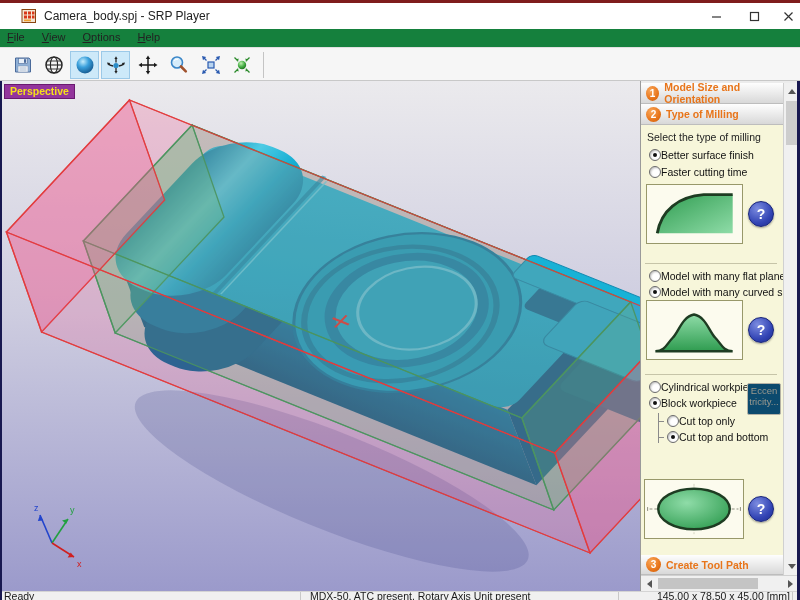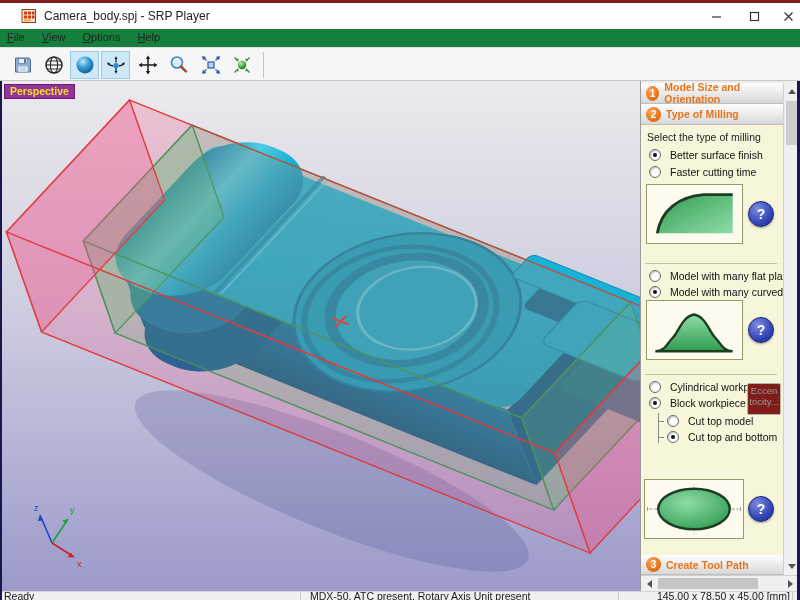--- a/index.html
+++ b/index.html
@@ -35,26 +35,26 @@
   .panel { position:absolute; left:640px; top:78px; width:157px; height:510px; background:#ececec; border-left:1px solid #9a9a9a; }
   .step-header { position:absolute; left:0; width:142px; height:21px; background:linear-gradient(#fefefe,#d8d8d8); border-bottom:1px solid #bdbdbd; display:flex; align-items:center; }
   .step-num { width:15px; height:15px; margin:0 5px 0 5px; border-radius:50%; background:radial-gradient(circle at 35% 30%,#f8a659,#e8751a 60%,#c85a08); color:#fff; font-size:10px; font-weight:bold; display:flex; align-items:center; justify-content:center; }
   .step-title { font-size:10.5px; font-weight:600; color:#e8751a; }
   .panel-content { position:absolute; left:0; top:44px; width:142px; height:430px; background:#f7f6da; overflow:hidden; }
   .prompt { position:absolute; left:6px; top:6px; font-size:10.5px; color:#222; }
   .opt-row { position:absolute; display:flex; align-items:center; }
   .radio { width:12px; height:12px; border-radius:50%; background:#fff; border:1px solid #6a6a6a; box-shadow:inset 1px 1px 2px rgba(0,0,0,.25); position:relative; flex:none; }
   .radio.checked::after { content:""; position:absolute; left:3px; top:3px; width:4px; height:4px; border-radius:50%; background:#111; }
   .checkbox { width:11px; height:11px; background:#fff; border:1px solid #6a6a6a; box-shadow:inset 1px 1px 2px rgba(0,0,0,.2); flex:none; }
-  .opt-label { font-size:10.5px; color:#111; margin-left:9px; white-space:nowrap; }
+  .opt-label { font-size:10.5px; color:#111; margin-left:0; white-space:nowrap; }
   .img-box { position:absolute; background:#fcfbee; border:1px solid #98986a; }
   .img-box svg { width:100%; height:100%; display:block; }
   .help-btn { position:absolute; width:26px; height:26px; border-radius:50%; background:radial-gradient(circle at 35% 28%,#7c8ce0,#3244b4 62%,#1c2a8a); border:1px solid #16227a; color:#fff; font-size:14px; font-weight:bold; display:flex; align-items:center; justify-content:center; box-shadow:0 1px 2px rgba(0,0,0,.35); }
   .divider { position:absolute; left:4px; width:132px; height:1px; background:#c6c4a8; }
-  .btn-dis { position:absolute; background:#7f1d1d; border:1px solid #b4b2a6; border-radius:2px; color:#9b998e; font-size:9.5px; line-height:1.15; text-align:center; padding-top:2px; }
+  .btn-dis { position:absolute; background:#0c4a6e; border:1px solid #b4b2a6; border-radius:2px; color:#9b998e; font-size:9.5px; line-height:1.15; text-align:center; padding-top:2px; }
   .tree-line { position:absolute; background:#8a8a8a; }
   .two-line-label { font-size:9.5px; color:#111; line-height:1.15; margin-left:4px; }
 
   
   .vscroll { position:absolute; left:142px; top:2px; width:15px; height:492px; background:#f0f0f0; border-left:1px solid #d0d0d0; }
   .vthumb { position:absolute; left:2px; top:18px; width:11px; height:44px; background:#cdcdcd; }
   .sbtn { position:absolute; width:15px; height:16px; display:flex; align-items:center; justify-content:center; background:#f0f0f0; }
   .hscroll { position:absolute; left:0; top:494px; width:157px; height:16px; background:#f0f0f0; border-top:1px solid #d0d0d0; }
   .hthumb { position:absolute; left:17px; top:2px; width:100px; height:11px; background:#c4c4c4; }
   .tri-up { width:0; height:0; border:4px solid transparent; border-bottom:5px solid #555; margin-top:-3px; }
@@ -391,21 +391,21 @@
         <div>Eccen</div>
         <div>tricity...</div>
       </div>
 
       <div class="tree-line" style="left:17px; top:288px; width:1px; height:30px;"></div>
       <div class="tree-line" style="left:17px; top:296px; width:6px; height:1px;"></div>
       <div class="tree-line" style="left:17px; top:312px; width:6px; height:1px;"></div>
 
       <div class="opt-row" style="left:26px; top:290px;">
         <span class="radio"></span>
-        <span class="opt-label">Cut top model</span>
+        <span class="opt-label">Cut top only</span>
       </div>
       <div class="opt-row" style="left:26px; top:306px;">
         <span class="radio checked"></span>
         <span class="opt-label">Cut top and bottom</span>
       </div>
 
       <div class="btn-dis" style="left:106px; top:326px; width:34px; height:17px;margin-left:48px;">Edit...</div>
 
       <div class="img-box" style="left:3px; top:354px; width:100px; height:60px;">
         <svg viewBox="0 0 100 60">

